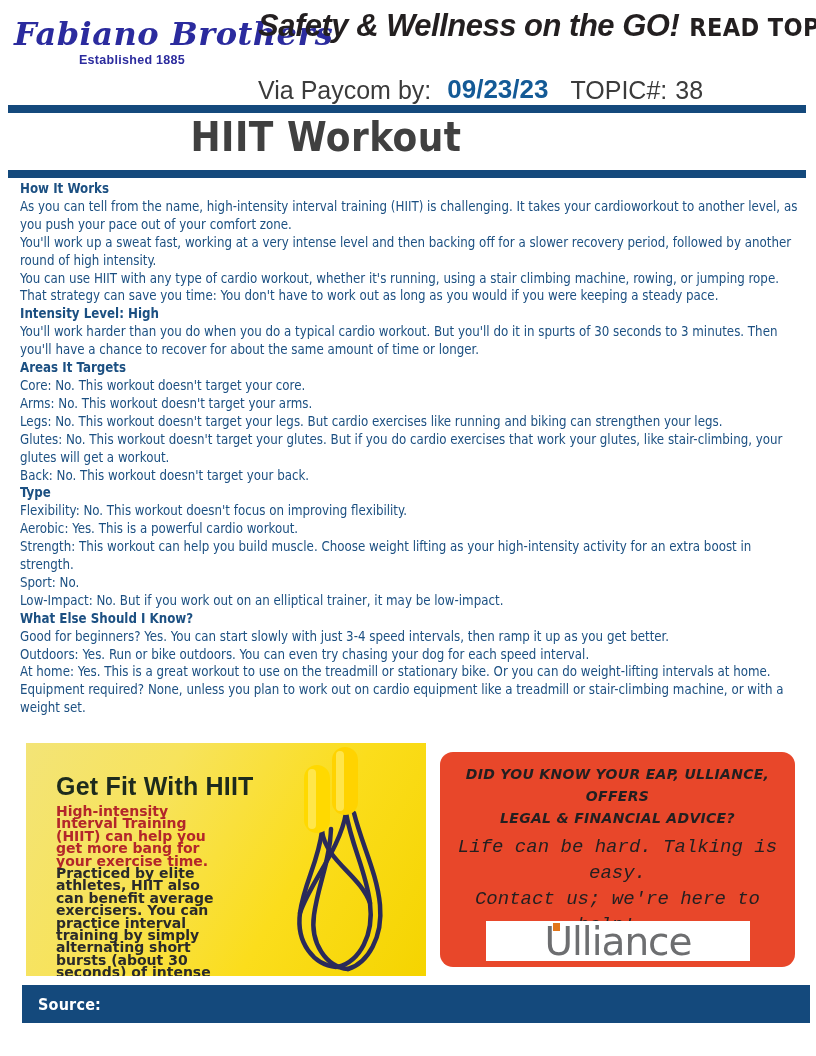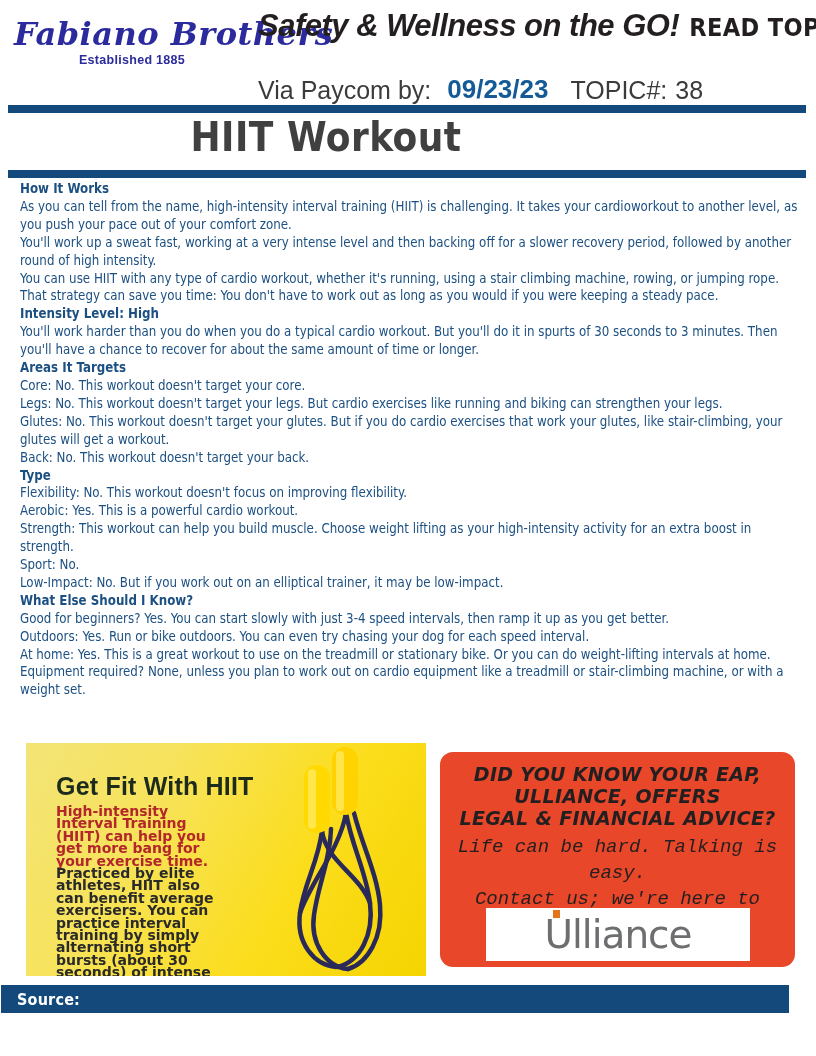--- a/index.html
+++ b/index.html
@@ -215,21 +215,21 @@
     background: #e8472a;
     border-radius: 13px;
     text-align: center;
     overflow: hidden;
   }
   .eap-head {
     margin-top: 11px;
     font-family: "DejaVu Sans", sans-serif;
     font-weight: 700;
     font-style: italic;
-    font-size: 19px;
+    font-size: 14px;
     line-height: 22px;
     color: #231f20;
     letter-spacing: 0.3px;
     padding: 0 0;
     font-variant: small-caps;
     text-transform: uppercase;
   }
   .eap-script {
     margin-top: 5px;
     font-family: Liberation Mono, monospace;
@@ -244,21 +244,21 @@
     font-family: "DejaVu Sans", sans-serif;
     font-size: 19px;
     color: #231f20;
     letter-spacing: 0.4px;
   }
   .ull-logo-box {
     position: absolute;
     left: 46px;
     bottom: 6px;
     width: 264px;
-    height: 53px;
+    height: 40px;
     background: #ffffff;
     display: flex;
     align-items: center;
     justify-content: center;
   }
   .ull-word {
     position: relative;
     font-family: "DejaVu Sans", sans-serif;
     font-size: 39px;
     font-weight: 400;
@@ -271,24 +271,24 @@
     width: 7px;
     height: 8px;
     background: #e2761b;
     left: 78px;
     top: 2px;
   }
 
   
   .source-bar {
     position: absolute;
-    left: 1px;
+    left: 22px;
     top: 985px;
     width: 788px;
-    height: 28px;
+    height: 38px;
     background: #14497c;
     display: flex;
     align-items: center;
   }
   .source-label {
     color: #ffffff;
     font-family: "DejaVu Sans", sans-serif;
     font-weight: 700;
     font-size: 16px;
     margin-left: 16px;
@@ -331,20 +331,21 @@
   <div class="body-copy" id="article-body">
       <p class="h">How It Works</p>
       <p>As you can tell from the name, high-intensity interval training (HIIT) is challenging. It takes your cardioworkout to another level, as you push your pace out of your comfort zone.</p>
       <p>You'll work up a sweat fast, working at a very intense level and then backing off for a slower recovery period, followed by another round of high intensity.</p>
       <p>You can use HIIT with any type of cardio workout, whether it's running, using a stair climbing machine, rowing, or jumping rope.</p>
       <p>That strategy can save you time: You don't have to work out as long as you would if you were keeping a steady pace.</p>
       <p class="h">Intensity Level: High</p>
       <p>You'll work harder than you do when you do a typical cardio workout. But you'll do it in spurts of 30 seconds to 3 minutes. Then you'll have a chance to recover for about the same amount of time or longer.</p>
       <p class="h">Areas It Targets</p>
       <p>Core: No. This workout doesn't target your core.</p>
+      <p>Arms: No. This workout doesn't target your arms.</p>
       <p>Legs: No. This workout doesn't target your legs. But cardio exercises like running and biking can strengthen your legs.</p>
       <p>Glutes: No. This workout doesn't target your glutes. But if you do cardio exercises that work your glutes, like stair-climbing, your glutes will get a workout.</p>
       <p>Back: No. This workout doesn't target your back.</p>
       <p class="h">Type</p>
       <p>Flexibility: No. This workout doesn't focus on improving flexibility.</p>
       <p>Aerobic: Yes. This is a powerful cardio workout.</p>
       <p>Strength: This workout can help you build muscle. Choose weight lifting as your high-intensity activity for an extra boost in strength.</p>
       <p>Sport: No.</p>
       <p>Low-Impact: No. But if you work out on an elliptical trainer, it may be low-impact.</p>
       <p class="h">What Else Should I Know?</p>

